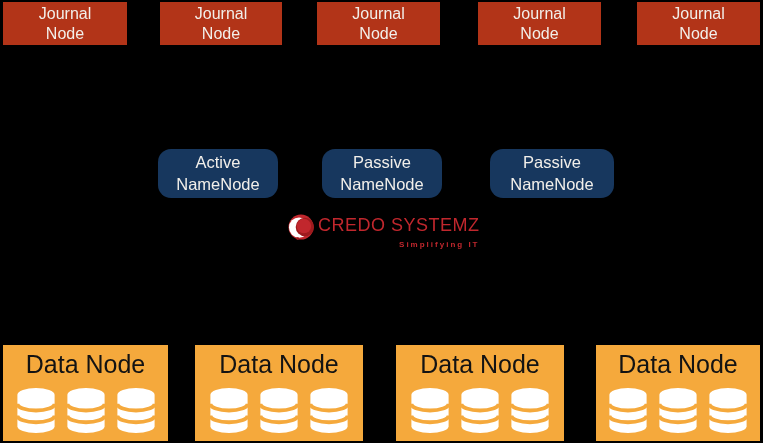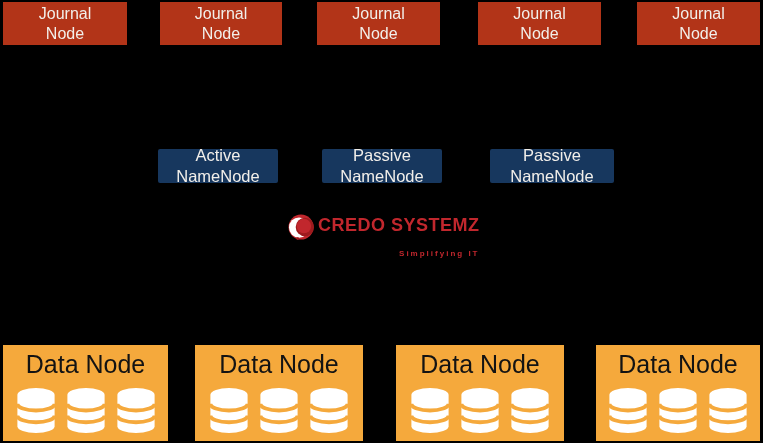--- a/index.html
+++ b/index.html
@@ -36,23 +36,23 @@
     line-height: 1.22;
   }
   .j1 { left: 3px;   width: 124px; }
   .j2 { left: 160px; width: 122px; }
   .j3 { left: 317px; width: 123px; }
   .j4 { left: 478px; width: 123px; }
   .j5 { left: 637px; width: 123px; }
   
   .namenode {
     top: 149px;
-    height: 34px;
+    height: 49px;
     background: var(--namenode-blue, #17375E);
-    border-radius: 2px;
+    border-radius: 13px;
     color: var(--light-text, #F2EFEA);
     font-size: 16.5px;
     line-height: 1.28;
   }
   .n1 { left: 158px; width: 120px; }
   .n2 { left: 322px; width: 120px; }
   .n3 { left: 490px; width: 124px; }
   
   .logo {
     position: absolute;
@@ -69,32 +69,32 @@
   .logo-fill-red  { fill: var(--logo-red, #C1272D); }
   .logo-fill-dark { fill: var(--logo-dark-red, #9E1B1E); }
   .logo-fill-white{ fill: #FFFFFF; }
   .logo-text {
     margin-left: 3px;
     margin-top: 4px;
   }
   .brand {
     color: var(--logo-red, #C1272D);
     font-size: 18px;
-    font-weight: bold;
+    font-weight: normal;
     letter-spacing: 0.5px;
     white-space: nowrap;
     line-height: 1;
   }
   .tagline {
     color: var(--logo-red, #C1272D);
     font-size: 8px;
     font-weight: bold;
     letter-spacing: 2px;
     text-align: right;
-    margin-top: 16px;
+    margin-top: 7px;
     white-space: nowrap;
     line-height: 1;
   }
   
   .datanode {
     top: 345px;
     height: 96px;
     background: var(--datanode-orange, #F5A93C);
     flex-direction: column;
     justify-content: flex-start;

